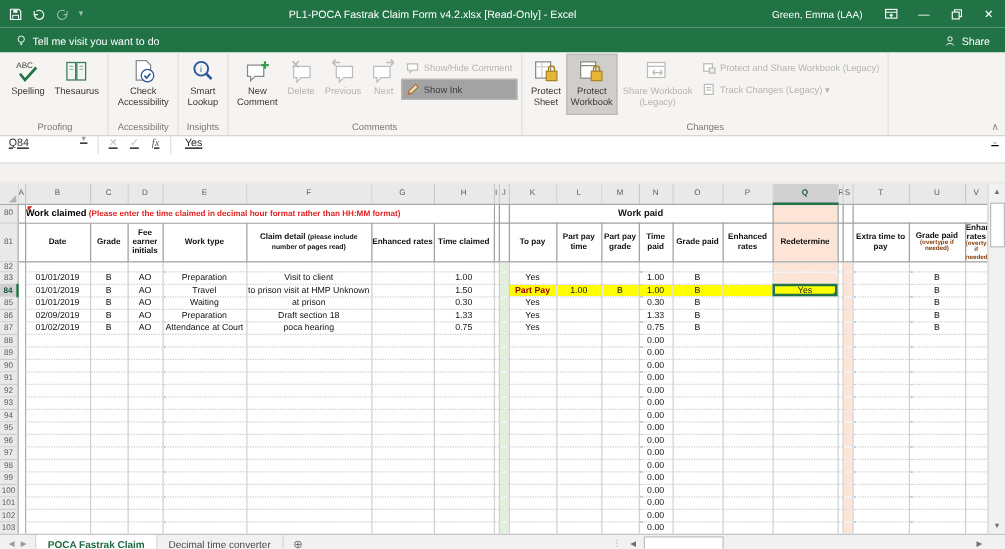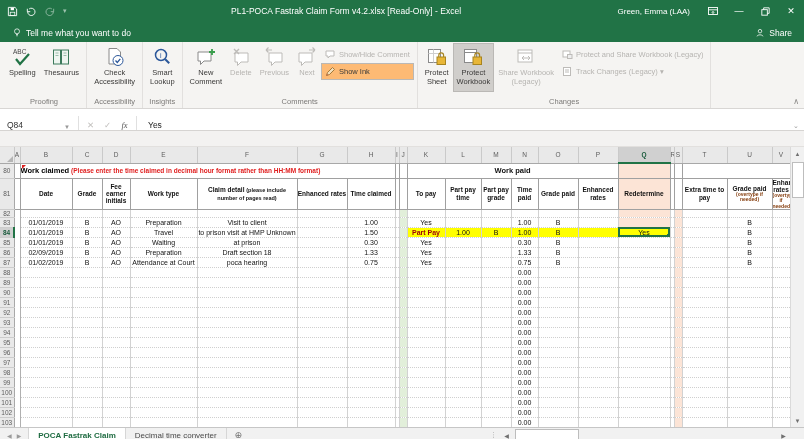--- a/index.html
+++ b/index.html
@@ -27,25 +27,25 @@
   .rgroup-label{height:12px;font-size:7.5px;color:#7c7a78;text-align:center;line-height:12px;white-space:nowrap;}
   .rbtn-large{display:flex;flex-direction:column;align-items:center;justify-content:flex-start;
               padding:3px 3px 0 3px;min-width:28px;height:49px;box-sizing:border-box;border:1px solid transparent;}
   .rbtn-large .icn{height:20px;display:flex;align-items:center;}
   .rbtn-large .lbl{font-size:7.5px;line-height:1.18;text-align:center;white-space:pre-line;color:#3b3a39;margin-top:2px;}
   .rbtn-large.pressed{background:#d0cecb;border:1px solid #bab8b5;}
   .rbtn-large.disabled .lbl{color:#b6b4b1;}
   .rsmall-stack{display:flex;flex-direction:column;padding-top:3px;}
   .rbtn-small{display:flex;align-items:center;gap:3px;height:15px;font-size:7.5px;color:#3b3a39;
               padding:0 3px;border:1px solid transparent;white-space:nowrap;}
-  .rbtn-small.pressed{background:#fdba74;border:1px solid #bab8b5;}
+  .rbtn-small.pressed{background:#a3a3a3;border:1px solid #bab8b5;}
   .rbtn-small.disabled{color:#b6b4b1;}
   .ribbon-collapse{position:absolute;right:5px;bottom:2px;font-size:8px;color:#8a8886;}
   
-  .fbar{height:21px;background:#fff;border-bottom:1px solid #d6d4d2;display:flex;align-items:flex-end;font-size:8.5px;}
+  .fbar{height:21px;background:#fff;border-bottom:1px solid #d6d4d2;display:flex;align-items:flex-start;font-size:8.5px;text-decoration:underline;}
   .namebox{width:52px;padding-left:7px;color:#333;}
   .nb-arrow{width:16px;color:#999;font-size:6px;text-align:center;}
   .fsep{width:1px;height:14px;background:#e0e0e0;margin:0 3px;}
   .fxbtn{width:17px;text-align:center;font-size:8.5px;}
   .fxgray{color:#c2c0be;}
   .fxfx{font-style:italic;font-family:"Liberation Serif","DejaVu Serif",serif;color:#555;}
   .fvalue{flex:1;padding-left:8px;color:#222;}
   .fchev{width:16px;color:#999;font-size:7px;text-align:center;}
   .fspacer{height:15px;background:#f3f2f1;border-bottom:1px solid #e2e0de;}
   
@@ -149,21 +149,21 @@
   </div>
 
   <div class="tabrow">
     <div class="tellme">
       <span class="icn">
           <svg width="10" height="11" viewBox="0 0 12 12">
             <circle cx="6" cy="4.6" r="3" fill="none" stroke="#fff" stroke-width="0.9"></circle>
             <path d="M4.8 8.4h2.4M5.1 9.9h1.8" stroke="#fff" stroke-width="0.9"></path>
           </svg>
         </span>
-      <span>Tell me what you want to do</span>
+      <span>Tell me visit you want to do</span>
     </div>
     <div class="share">
       <span class="icn">
           <svg width="10" height="10" viewBox="0 0 12 12">
             <circle cx="6" cy="3.8" r="2.1" fill="none" stroke="#fff" stroke-width="0.9"></circle>
             <path d="M2.4 10c.6-2.4 6.6-2.4 7.2 0" fill="none" stroke="#fff" stroke-width="0.9"></path>
           </svg>
         </span>
       <span>Share</span>
     </div>

